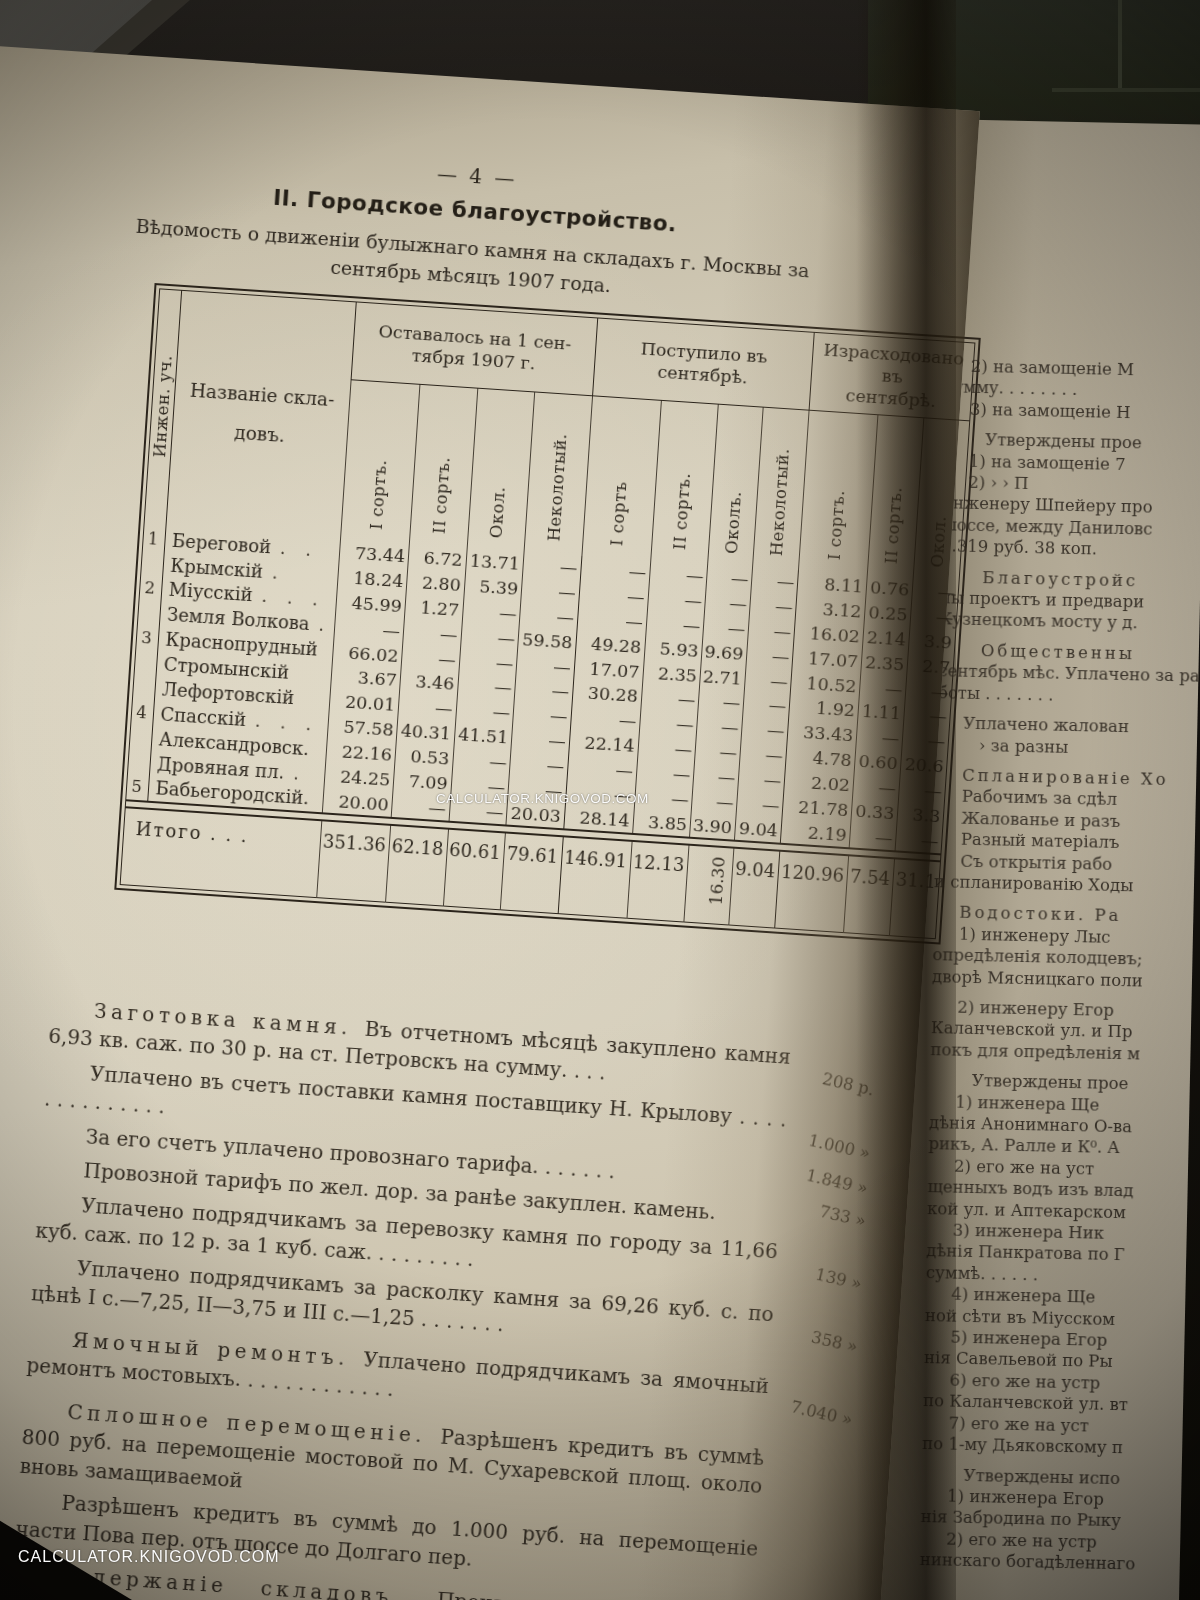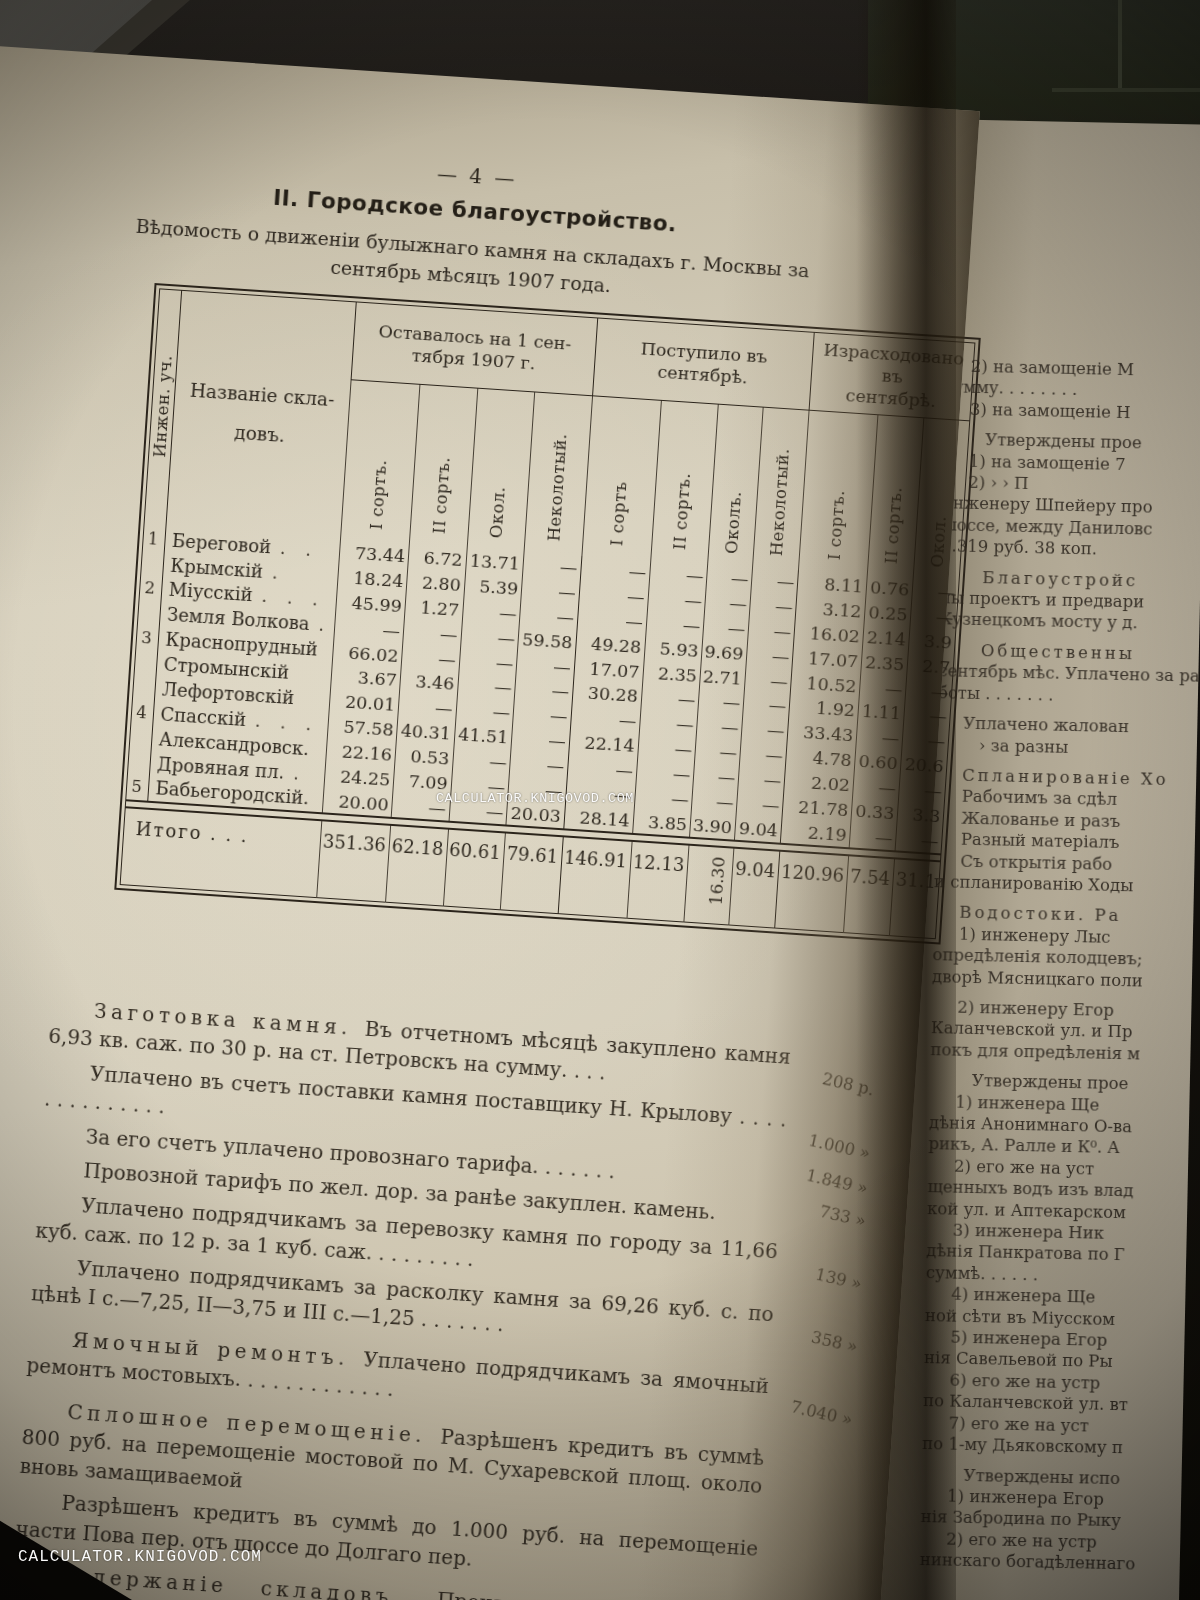--- a/index.html
+++ b/index.html
@@ -79,21 +79,21 @@
 
   
   .gutter{position:absolute;left:856px;top:0;width:100px;height:1600px;z-index:4;pointer-events:none;
     background:linear-gradient(90deg,rgba(24,17,7,0) 0,rgba(24,17,7,.42) 38%,rgba(16,11,4,.7) 70%,rgba(30,24,13,.3) 100%);}
   .corner-bl{position:absolute;left:0;top:1490px;width:132px;height:110px;background:#0c0a07;
     clip-path:polygon(0 28%,0 100%,100% 100%);z-index:5;}
   .vignette{position:absolute;inset:0;z-index:7;pointer-events:none;
     background:radial-gradient(ellipse 86% 70% at 46% 44%,rgba(0,0,0,0) 52%,rgba(0,0,0,.26) 80%,rgba(0,0,0,.55) 100%);}
 
   
-  .wm{position:absolute;z-index:9;font-family:Liberation Mono, monospace;color:#fbfbfb;
+  .wm{position:absolute;z-index:9;font-family:Liberation Sans, sans-serif;color:#fbfbfb;
     text-shadow:0 0 2px rgba(0,0,0,.55);}
   .wm-c{left:436px;top:791px;font-size:13.5px;letter-spacing:.5px;}
   .wm-bl{left:18px;top:1548px;font-size:16px;letter-spacing:1px;}
 </style>
 </head>
 <body>
 
 <div class="scene">
 
   <div class="tile-tl-back"></div>

